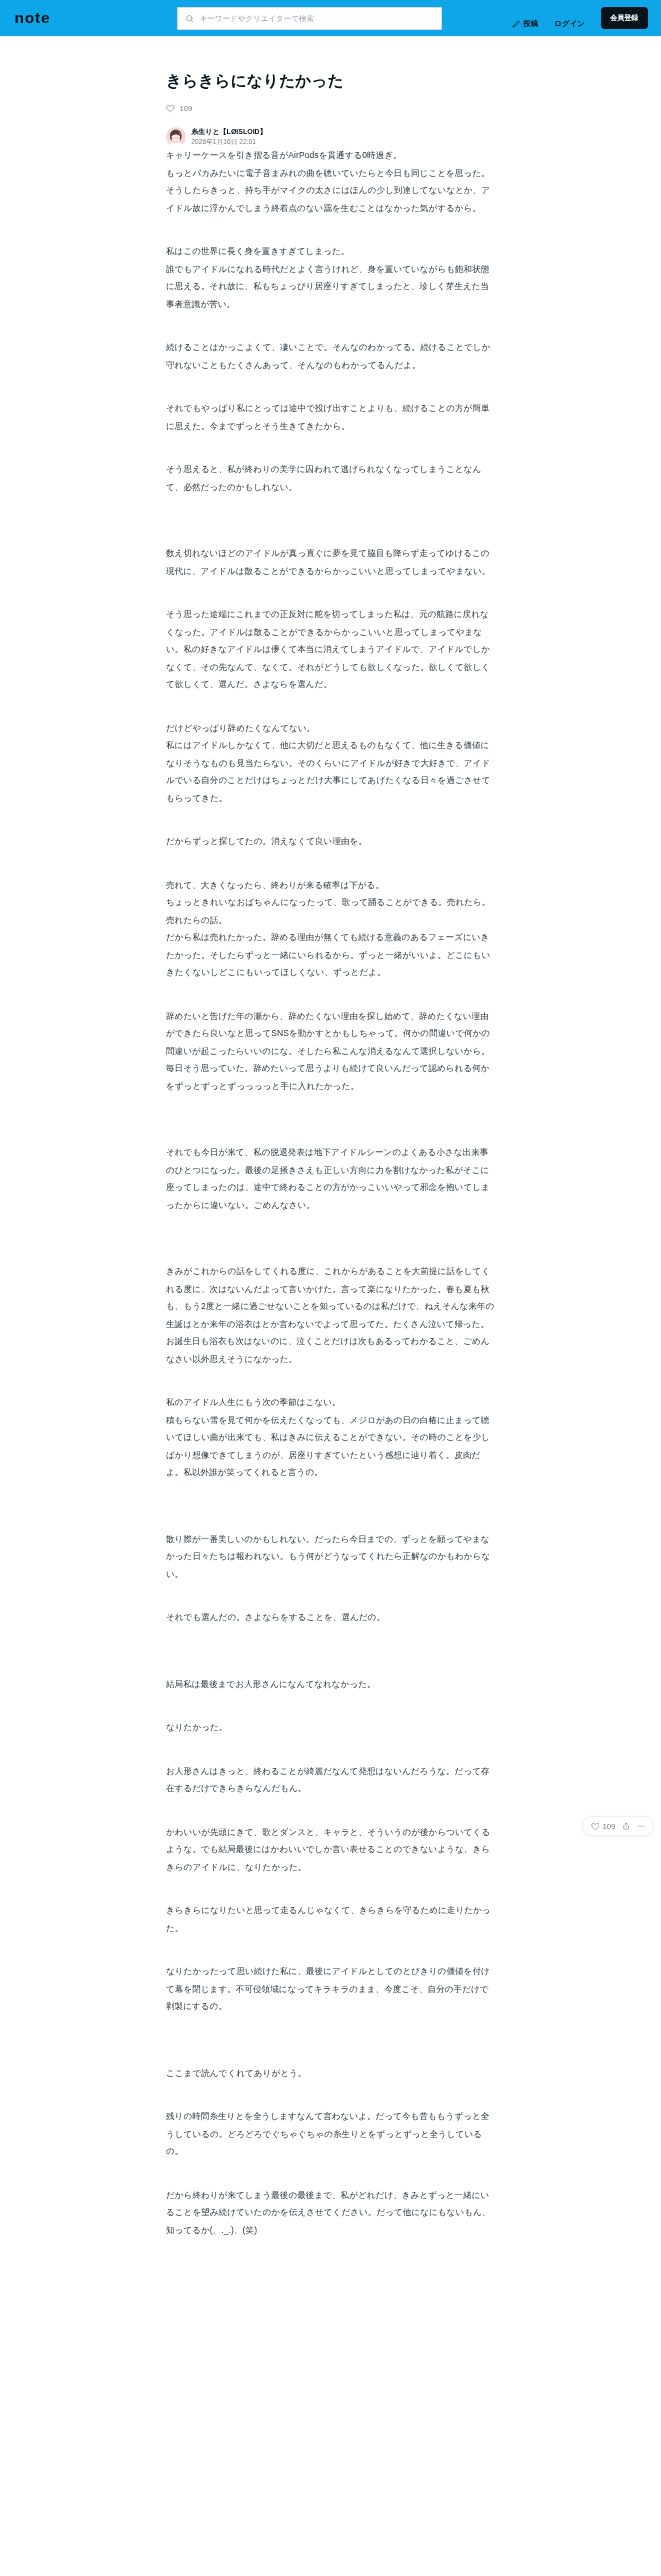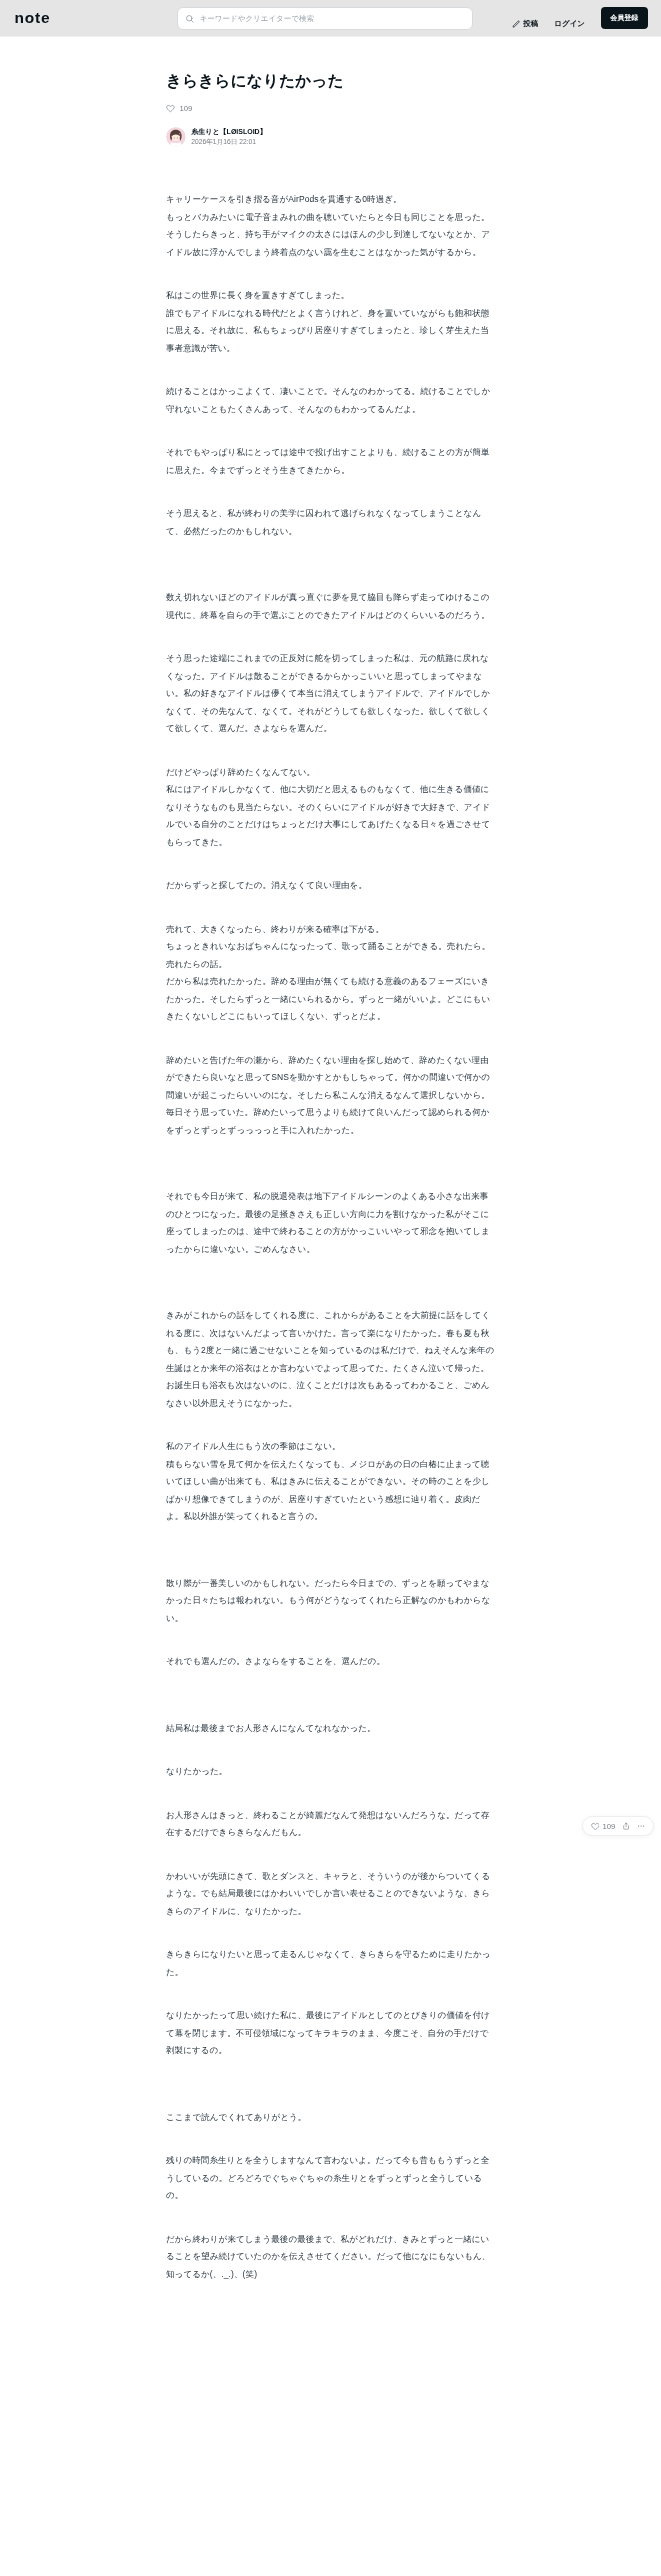--- a/index.html
+++ b/index.html
@@ -2,41 +2,41 @@
 <html lang="ja" style="font-size:8.2px"><head>
 <meta charset="utf-8">
 <style>
   * { margin:0; padding:0; box-sizing:border-box; }
   html,body { background:#fff; }
   body {
     width:662px; height:3091px; position:relative; overflow:hidden;
     font-family:"Liberation Sans","DejaVu Sans",sans-serif; color:#1f2d38;
   }
   
-  .site-header { height:37px; border-bottom:0.5px solid #eef0f1; display:flex; align-items:center; padding:0 14.4px; position:relative; background:#e5e5e5; }
+  .site-header { height:37px; border-bottom:0.5px solid #eef0f1; display:flex; align-items:center; padding:0 14.4px; position:relative; background:#0ea5e9; }
   .logo { font-size:15.5px; font-weight:900; letter-spacing:0.8px; color:#08131a; cursor:pointer; }
-  .searchbar { position:absolute; left:177px; top:7.2px; width:296px; height:23px; border:0.5px solid #d7dbde; border-radius:6px; display:flex; align-items:center; gap:5.2px; padding:0 7.2px; background:#fff; }
+  .searchbar { position:absolute; left:177px; top:7.2px; width:265px; height:23px; border:0.5px solid #d7dbde; border-radius:1px; display:flex; align-items:center; gap:5.2px; padding:0 7.2px; background:#fff; }
   .searchbar svg { flex:none; color:#8d979d; }
   .searchbar input { border:none; outline:none; flex:1; font-size:7.5px; color:#08131a; font-family:inherit; background:transparent; }
   .searchbar input::placeholder { color:#9aa4ab; }
   .hdr-right { margin-left:auto; display:flex; align-items:flex-end; gap:16px; font-size:7.5px; font-weight:700; color:#08131a; }
   .post-link { display:flex; gap:3.6px; align-items:center; cursor:pointer; }
   .login-link { cursor:pointer; }
   .signup-btn { background:#08131a; color:#fff; padding:6.2px 9.3px; border-radius:4.1px; font-size:7px; font-weight:700; border:none; cursor:pointer; font-family:inherit; }
   
   .article { width:330px; margin:0 auto; padding-top:34px; }
   h1.title { font-size:15.5px; font-weight:700; color:#08131a; letter-spacing:0.3px; }
   .like-top { display:flex; align-items:center; gap:4.6px; color:#757c80; font-size:7.7px; margin-top:12.4px; }
   .author-row { display:flex; align-items:center; gap:5.7px; margin-top:13.4px; cursor:pointer; }
   .avatar-sm { width:19.6px; height:19.6px; border-radius:50%; overflow:hidden; flex:none; }
   .avatar-sm svg, .avatar-lg svg { display:block; width:100%; height:100%; }
   .author-name { font-size:7px; font-weight:700; color:#08131a; }
   .author-date { font-size:6.7px; color:#757c80; margin-top:1.5px; }
   
-  .body { margin-top:44px; }
+  .body { }
   .body p { font-size:8.5px; line-height:17.5px; color:#1f2d38; white-space:pre-line; margin-top:26px; letter-spacing:0.1px; }
   .body p:first-child { margin-top:0; }
   .body p.xl { margin-top:49px; }
   
   .floating-bar { position:absolute; top:1816px; right:8.2px; display:flex; align-items:center; gap:6.7px; color:#757c80; font-size:7.7px; background:#fff; border:0.5px solid #edeff0; border-radius:11.3px; padding:4.6px 7.7px; box-shadow:0 1px 5.2px rgba(0,0,0,.05); }
   .fb-item { display:flex; align-items:center; gap:3.1px; cursor:pointer; color:#757c80; }
 </style>
 </head>
 <body>
 
@@ -91,21 +91,21 @@
   </div>
 
   <div class="body">
     <p>キャリーケースを引き摺る音がAirPodsを貫通する0時過ぎ。
 もっとバカみたいに電子音まみれの曲を聴いていたらと今日も同じことを思った。そうしたらきっと、持ち手がマイクの太さにはほんの少し到達してないなとか、アイドル故に浮かんでしまう終着点のない靄を生むことはなかった気がするから。</p>
     <p>私はこの世界に長く身を置きすぎてしまった。
 誰でもアイドルになれる時代だとよく言うけれど、身を置いていながらも飽和状態に思える。それ故に、私もちょっぴり居座りすぎてしまったと、珍しく芽生えた当事者意識が苦い。</p>
     <p>続けることはかっこよくて、凄いことで。そんなのわかってる。続けることでしか守れないこともたくさんあって、そんなのもわかってるんだよ。</p>
     <p>それでもやっぱり私にとっては途中で投げ出すことよりも、続けることの方が簡単に思えた。今までずっとそう生きてきたから。</p>
     <p>そう思えると、私が終わりの美学に囚われて逃げられなくなってしまうことなんて、必然だったのかもしれない。</p>
-    <p class="xl">数え切れないほどのアイドルが真っ直ぐに夢を見て脇目も降らず走ってゆけるこの現代に、終幕を自らの手で選ぶことのできたアイドルはどのくらいいるのだろう。</p>
+    <p class="xl">数え切れないほどのアイドルが真っ直ぐに夢を見て脇目も降らず走ってゆけるこの現代に、アイドルは散ることができるからかっこいいと思ってしまってやまない。</p>
     <p>そう思った途端にこれまでの正反対に舵を切ってしまった私は、元の航路に戻れなくなった。アイドルは散ることができるからかっこいいと思ってしまってやまない。私の好きなアイドルは儚くて本当に消えてしまうアイドルで、アイドルでしかなくて、その先なんて、なくて。それがどうしても欲しくなった。欲しくて欲しくて欲しくて、選んだ。さよならを選んだ。</p>
     <p>だけどやっぱり辞めたくなんてない。
 私にはアイドルしかなくて、他に大切だと思えるものもなくて、他に生きる価値になりそうなものも見当たらない。そのくらいにアイドルが好きで大好きで、アイドルでいる自分のことだけはちょっとだけ大事にしてあげたくなる日々を過ごさせてもらってきた。</p>
     <p>だからずっと探してたの。消えなくて良い理由を。</p>
     <p>売れて、大きくなったら、終わりが来る確率は下がる。
 ちょっときれいなおばちゃんになったって、歌って踊ることができる。売れたら。売れたらの話。
 だから私は売れたかった。辞める理由が無くても続ける意義のあるフェーズにいきたかった。そしたらずっと一緒にいられるから。ずっと一緒がいいよ。どこにもいきたくないしどこにもいってほしくない、ずっとだよ。</p>
     <p>辞めたいと告げた年の瀬から、辞めたくない理由を探し始めて、辞めたくない理由ができたら良いなと思ってSNSを動かすとかもしちゃって。何かの間違いで何かの間違いが起こったらいいのにな。そしたら私こんな消えるなんて選択しないから。毎日そう思っていた。辞めたいって思うよりも続けて良いんだって認められる何かをずっとずっとずっっっっと手に入れたかった。</p>
     <p class="xl">それでも今日が来て、私の脱退発表は地下アイドルシーンのよくある小さな出来事のひとつになった。最後の足掻きさえも正しい方向に力を割けなかった私がそこに座ってしまったのは、途中で終わることの方がかっこいいやって邪念を抱いてしまったからに違いない。ごめんなさい。</p>
     <p class="xl">きみがこれからの話をしてくれる度に、これからがあることを大前提に話をしてくれる度に、次はないんだよって言いかけた。言って楽になりたかった。春も夏も秋も、もう2度と一緒に過ごせないことを知っているのは私だけで、ねえそんな来年の生誕はとか来年の浴衣はとか言わないでよって思ってた。たくさん泣いて帰った。お誕生日も浴衣も次はないのに、泣くことだけは次もあるってわかること、ごめんなさい以外思えそうになかった。</p>

